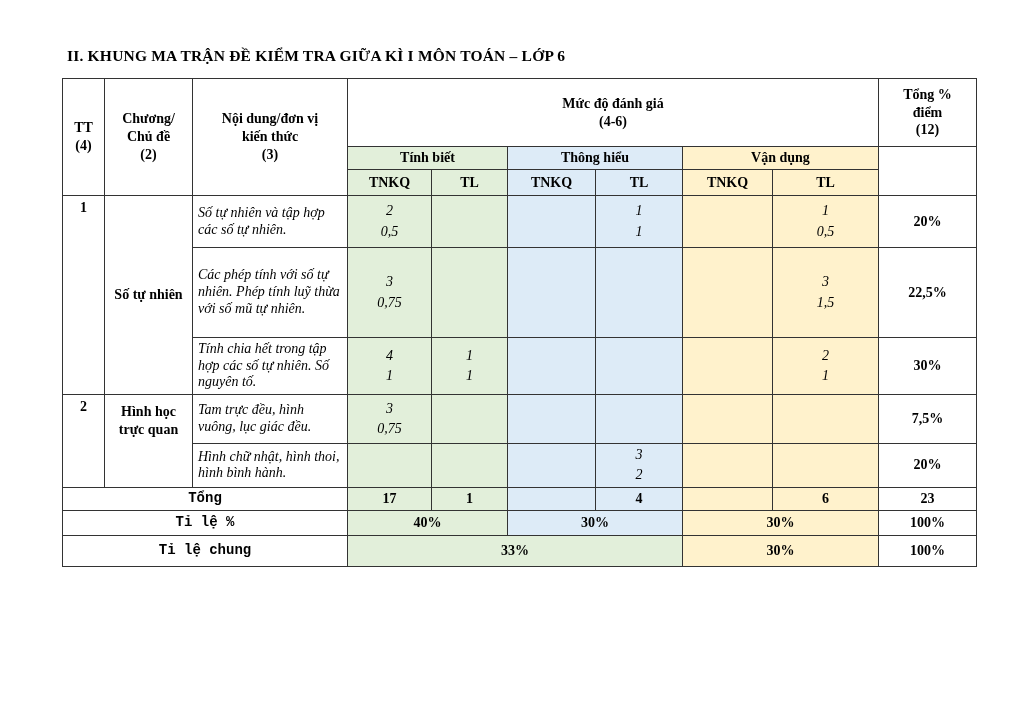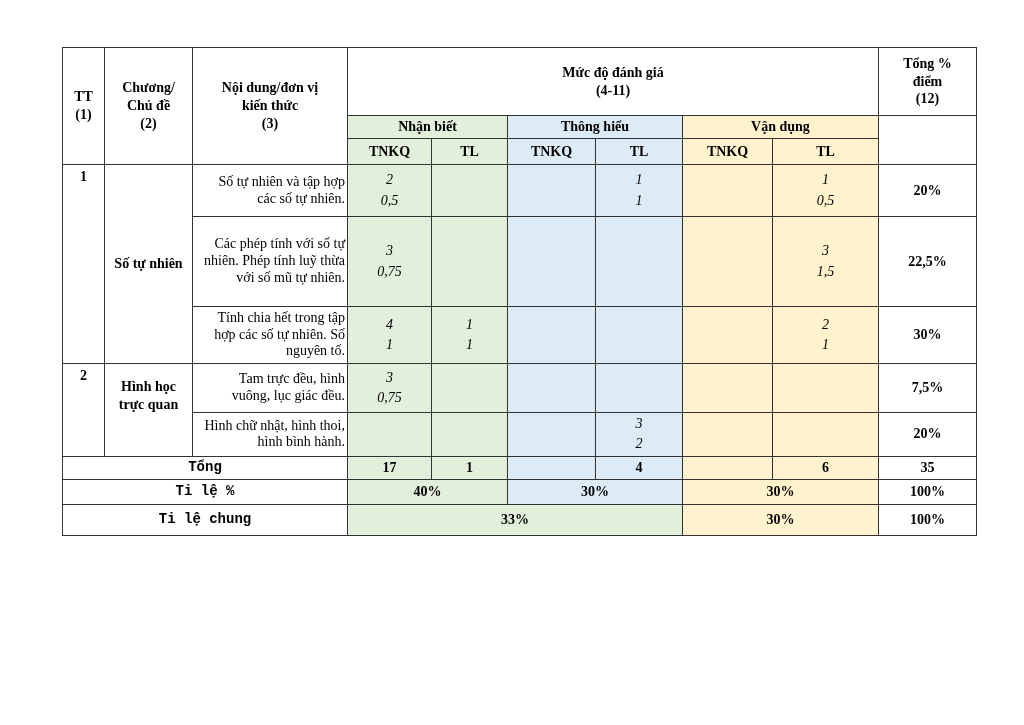--- a/index.html
+++ b/index.html
@@ -22,75 +22,76 @@
     text-align:center; vertical-align:middle;
     font-size:14px; line-height:1.28;
     white-space:pre-line; overflow:hidden;
   }
   .matrix th { font-weight:bold; }
   .bg-nb { background:var(--c-nb,#e2efda); }
   .bg-th { background:var(--c-th,#ddebf7); }
   .bg-vd { background:var(--c-vd,#fff2cc); }
   td.tt { font-weight:bold; vertical-align:top; padding-top:3px; }
   td.chapter { font-weight:bold; line-height:1.25; }
-  td.v-top { vertical-align:top; padding-top:14px; }
-  td.content { text-align:right; padding-left:5px; padding-right:2px; line-height:1.2; }
+  td.v-top { vertical-align:top; padding-top:8px; }
+  td.content { text-align:left; font-style:italic; padding-left:5px; padding-right:2px; line-height:1.2; }
   td.num { font-style:italic; line-height:1.45; }
   td.total { font-weight:bold; }
   td.flabel { font-weight:bold;font-family:Liberation Mono, monospace; }
   td.fval { font-weight:bold; }
   tr.h68 { height:68px; }
   tr.h23 { height:23px; }
   tr.h26 { height:26px; }
   tr.h52 { height:52px; }
   tr.h90 { height:90px; }
   tr.h57 { height:57px; }
   tr.h49 { height:49px; }
   tr.h42 { height:42px; }
   tr.h25 { height:25px; }
   tr.h24 { height:31px; }
 </style>
 </head>
 <body>
 
 <div class="page">
+  <div class="doc-title">II. KHUNG MA TRẬN ĐỀ KIỂM TRA GIỮA KÌ I MÔN TOÁN – LỚP 6</div>
 
   <table class="matrix">
     <colgroup>
       <col style="width:42px">
         <col style="width:88px">
         <col style="width:155px">
       <col style="width:84px">
         <col style="width:76px">
         <col style="width:88px">
       <col style="width:87px">
         <col style="width:90px">
         <col style="width:106px">
       <col style="width:98px">
     </colgroup>
     <tbody>
 
     <tr class="h68">
       <th rowspan="3">TT
-(1)</th>
+(4)</th>
       <th rowspan="3">Chương/
 Chủ đề
 (2)</th>
       <th rowspan="3">Nội dung/đơn vị
 kiến thức
 (3)</th>
       <th colspan="6">Mức độ đánh giá
-(4-11)</th>
+(4-6)</th>
       <th>Tổng %
 điểm
 (12)</th>
     </tr>
 
     <tr class="h23">
-      <th colspan="2" class="bg-nb">Nhận biết</th>
+      <th colspan="2" class="bg-nb">Tính biết</th>
       <th colspan="2" class="bg-th">Thông hiểu</th>
       <th colspan="2" class="bg-vd">Vận dụng</th>
       <th rowspan="2"></th>
     </tr>
 
     <tr class="h26">
       <th class="bg-nb">TNKQ</th>
       <th class="bg-nb">TL</th>
       <th class="bg-th">TNKQ</th>
       <th class="bg-th">TL</th>
@@ -168,21 +169,21 @@
     </tr>
 
     <tr class="h23">
       <td colspan="3" class="flabel">Tổng</td>
       <td class="fval bg-nb">17</td>
       <td class="fval bg-nb">1</td>
       <td class="fval bg-th"></td>
       <td class="fval bg-th">4</td>
       <td class="fval bg-vd"></td>
       <td class="fval bg-vd">6</td>
-      <td class="fval">35</td>
+      <td class="fval">23</td>
     </tr>
 
     <tr class="h25">
       <td colspan="3" class="flabel">Tỉ lệ %</td>
       <td colspan="2" class="fval bg-nb">40%</td>
       <td colspan="2" class="fval bg-th">30%</td>
       <td colspan="2" class="fval bg-vd">30%</td>
       <td class="fval">100%</td>
     </tr>
 

